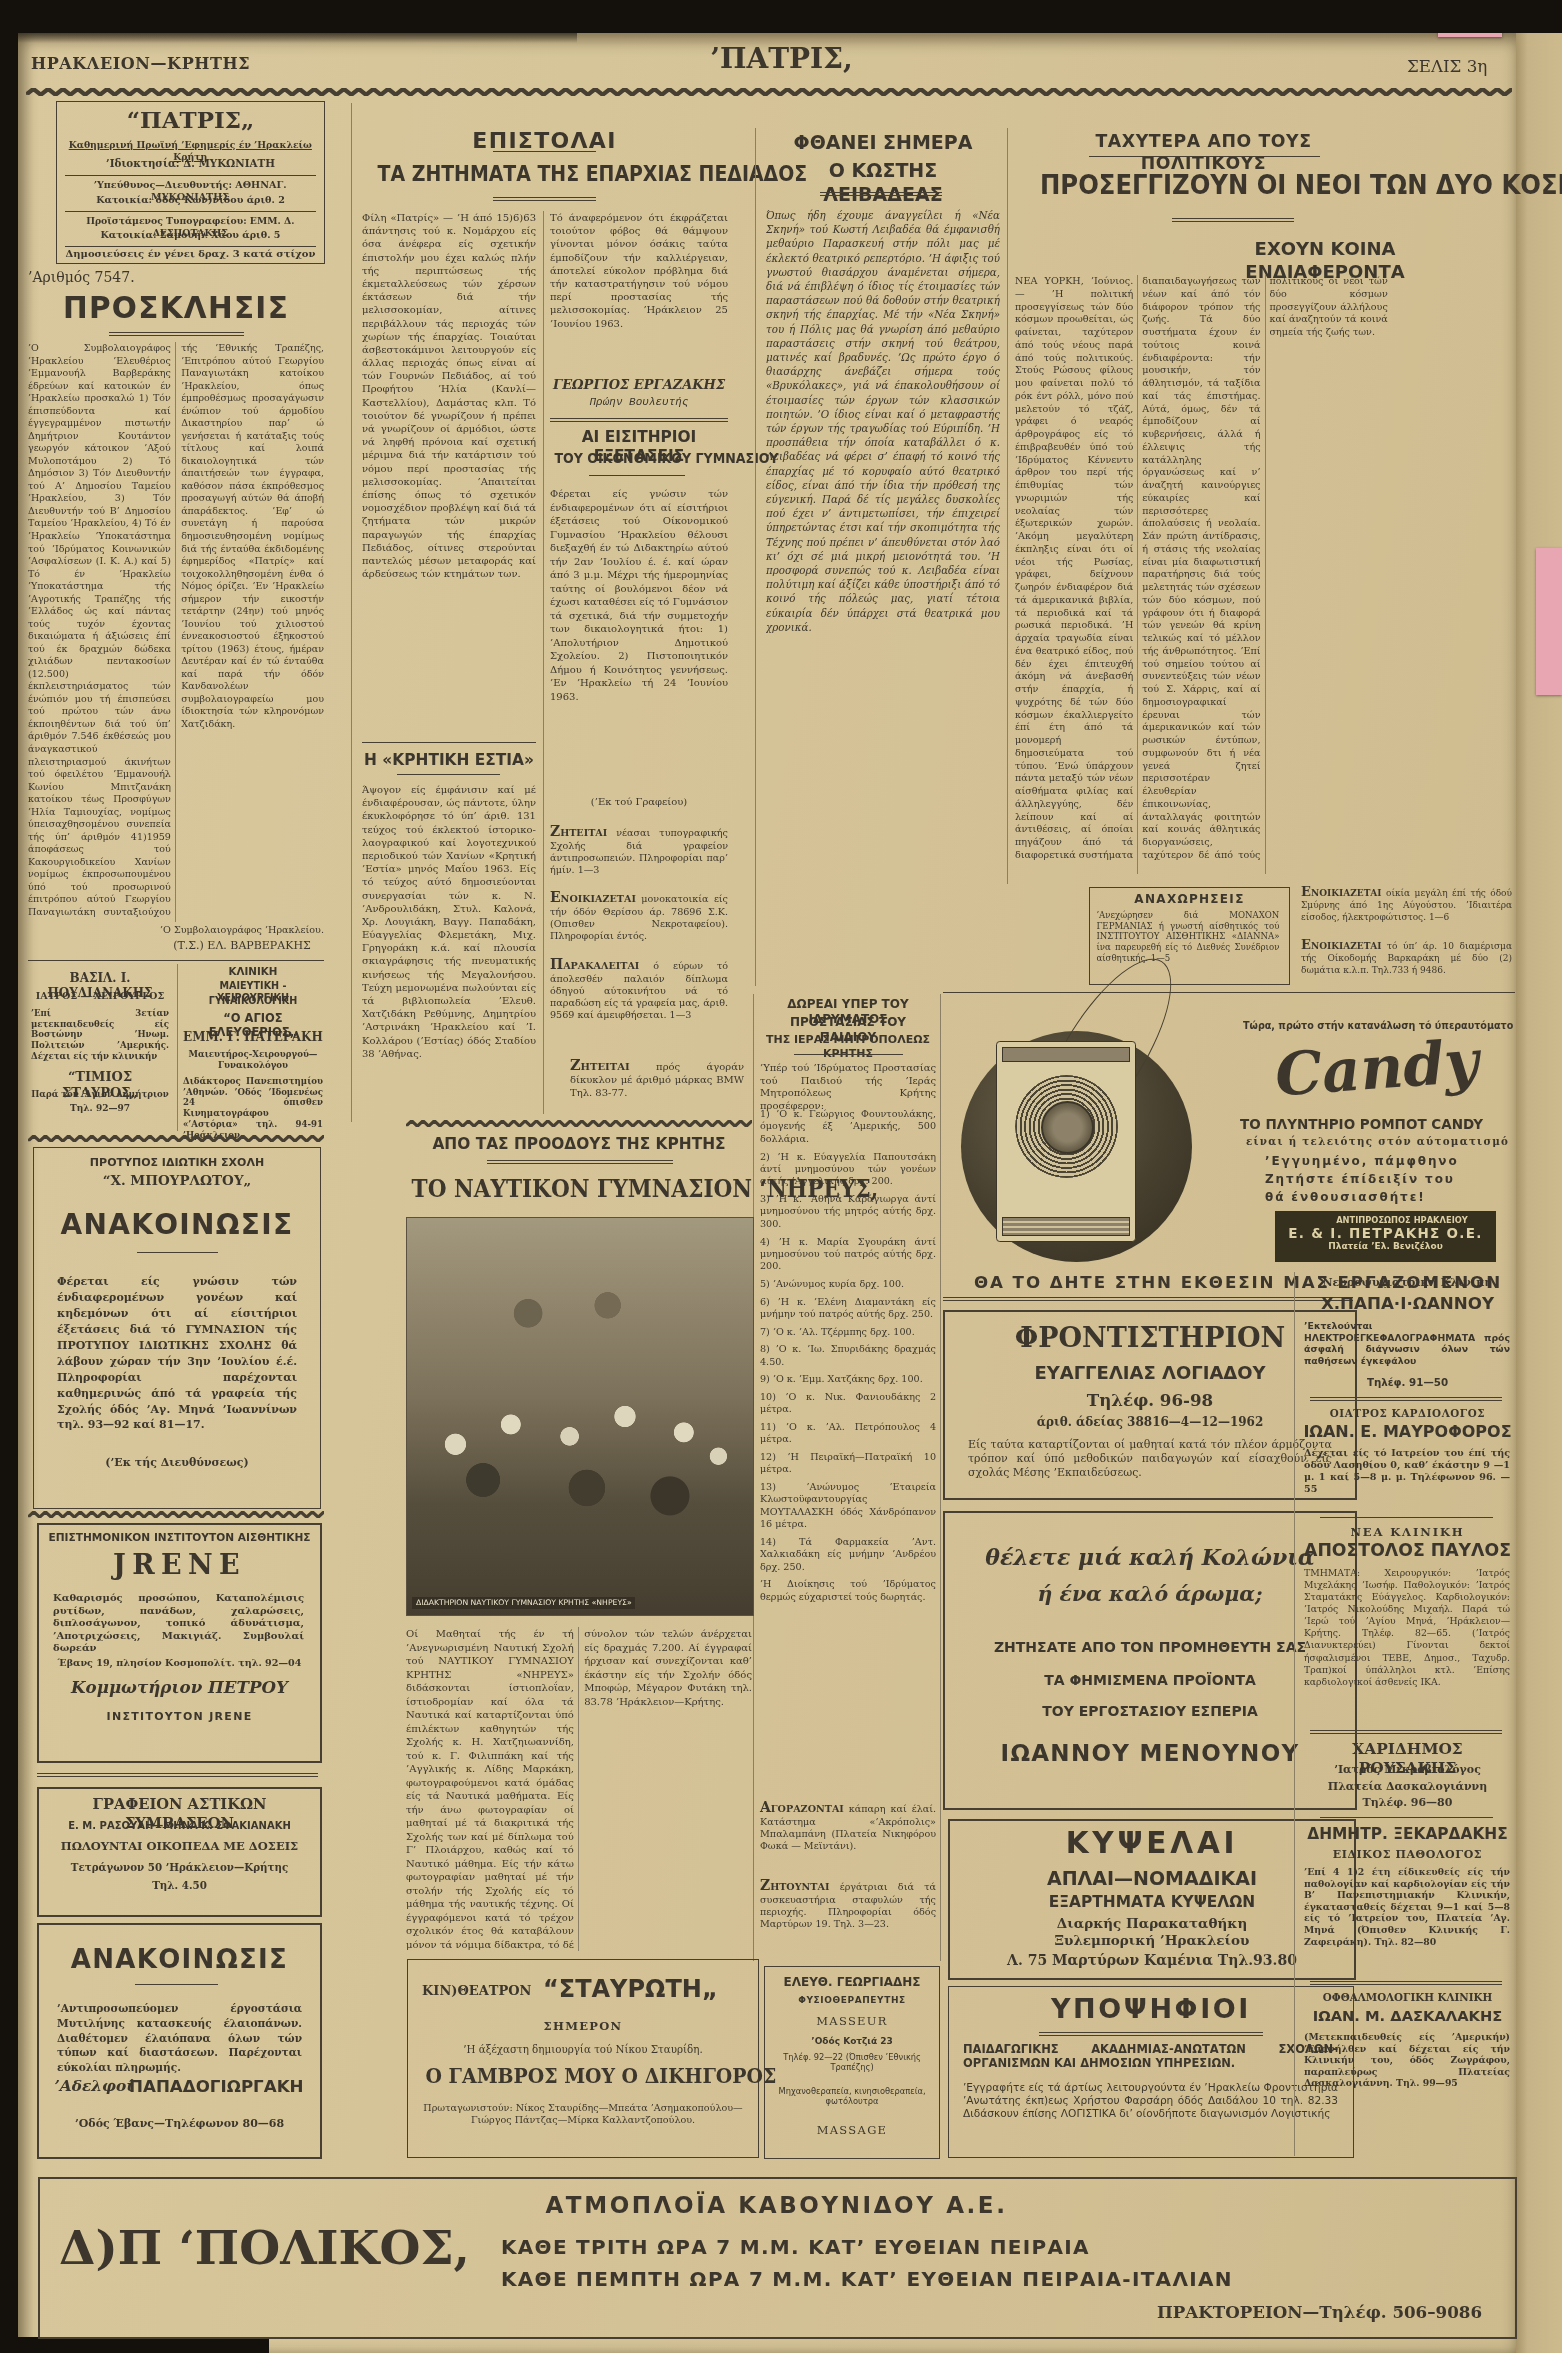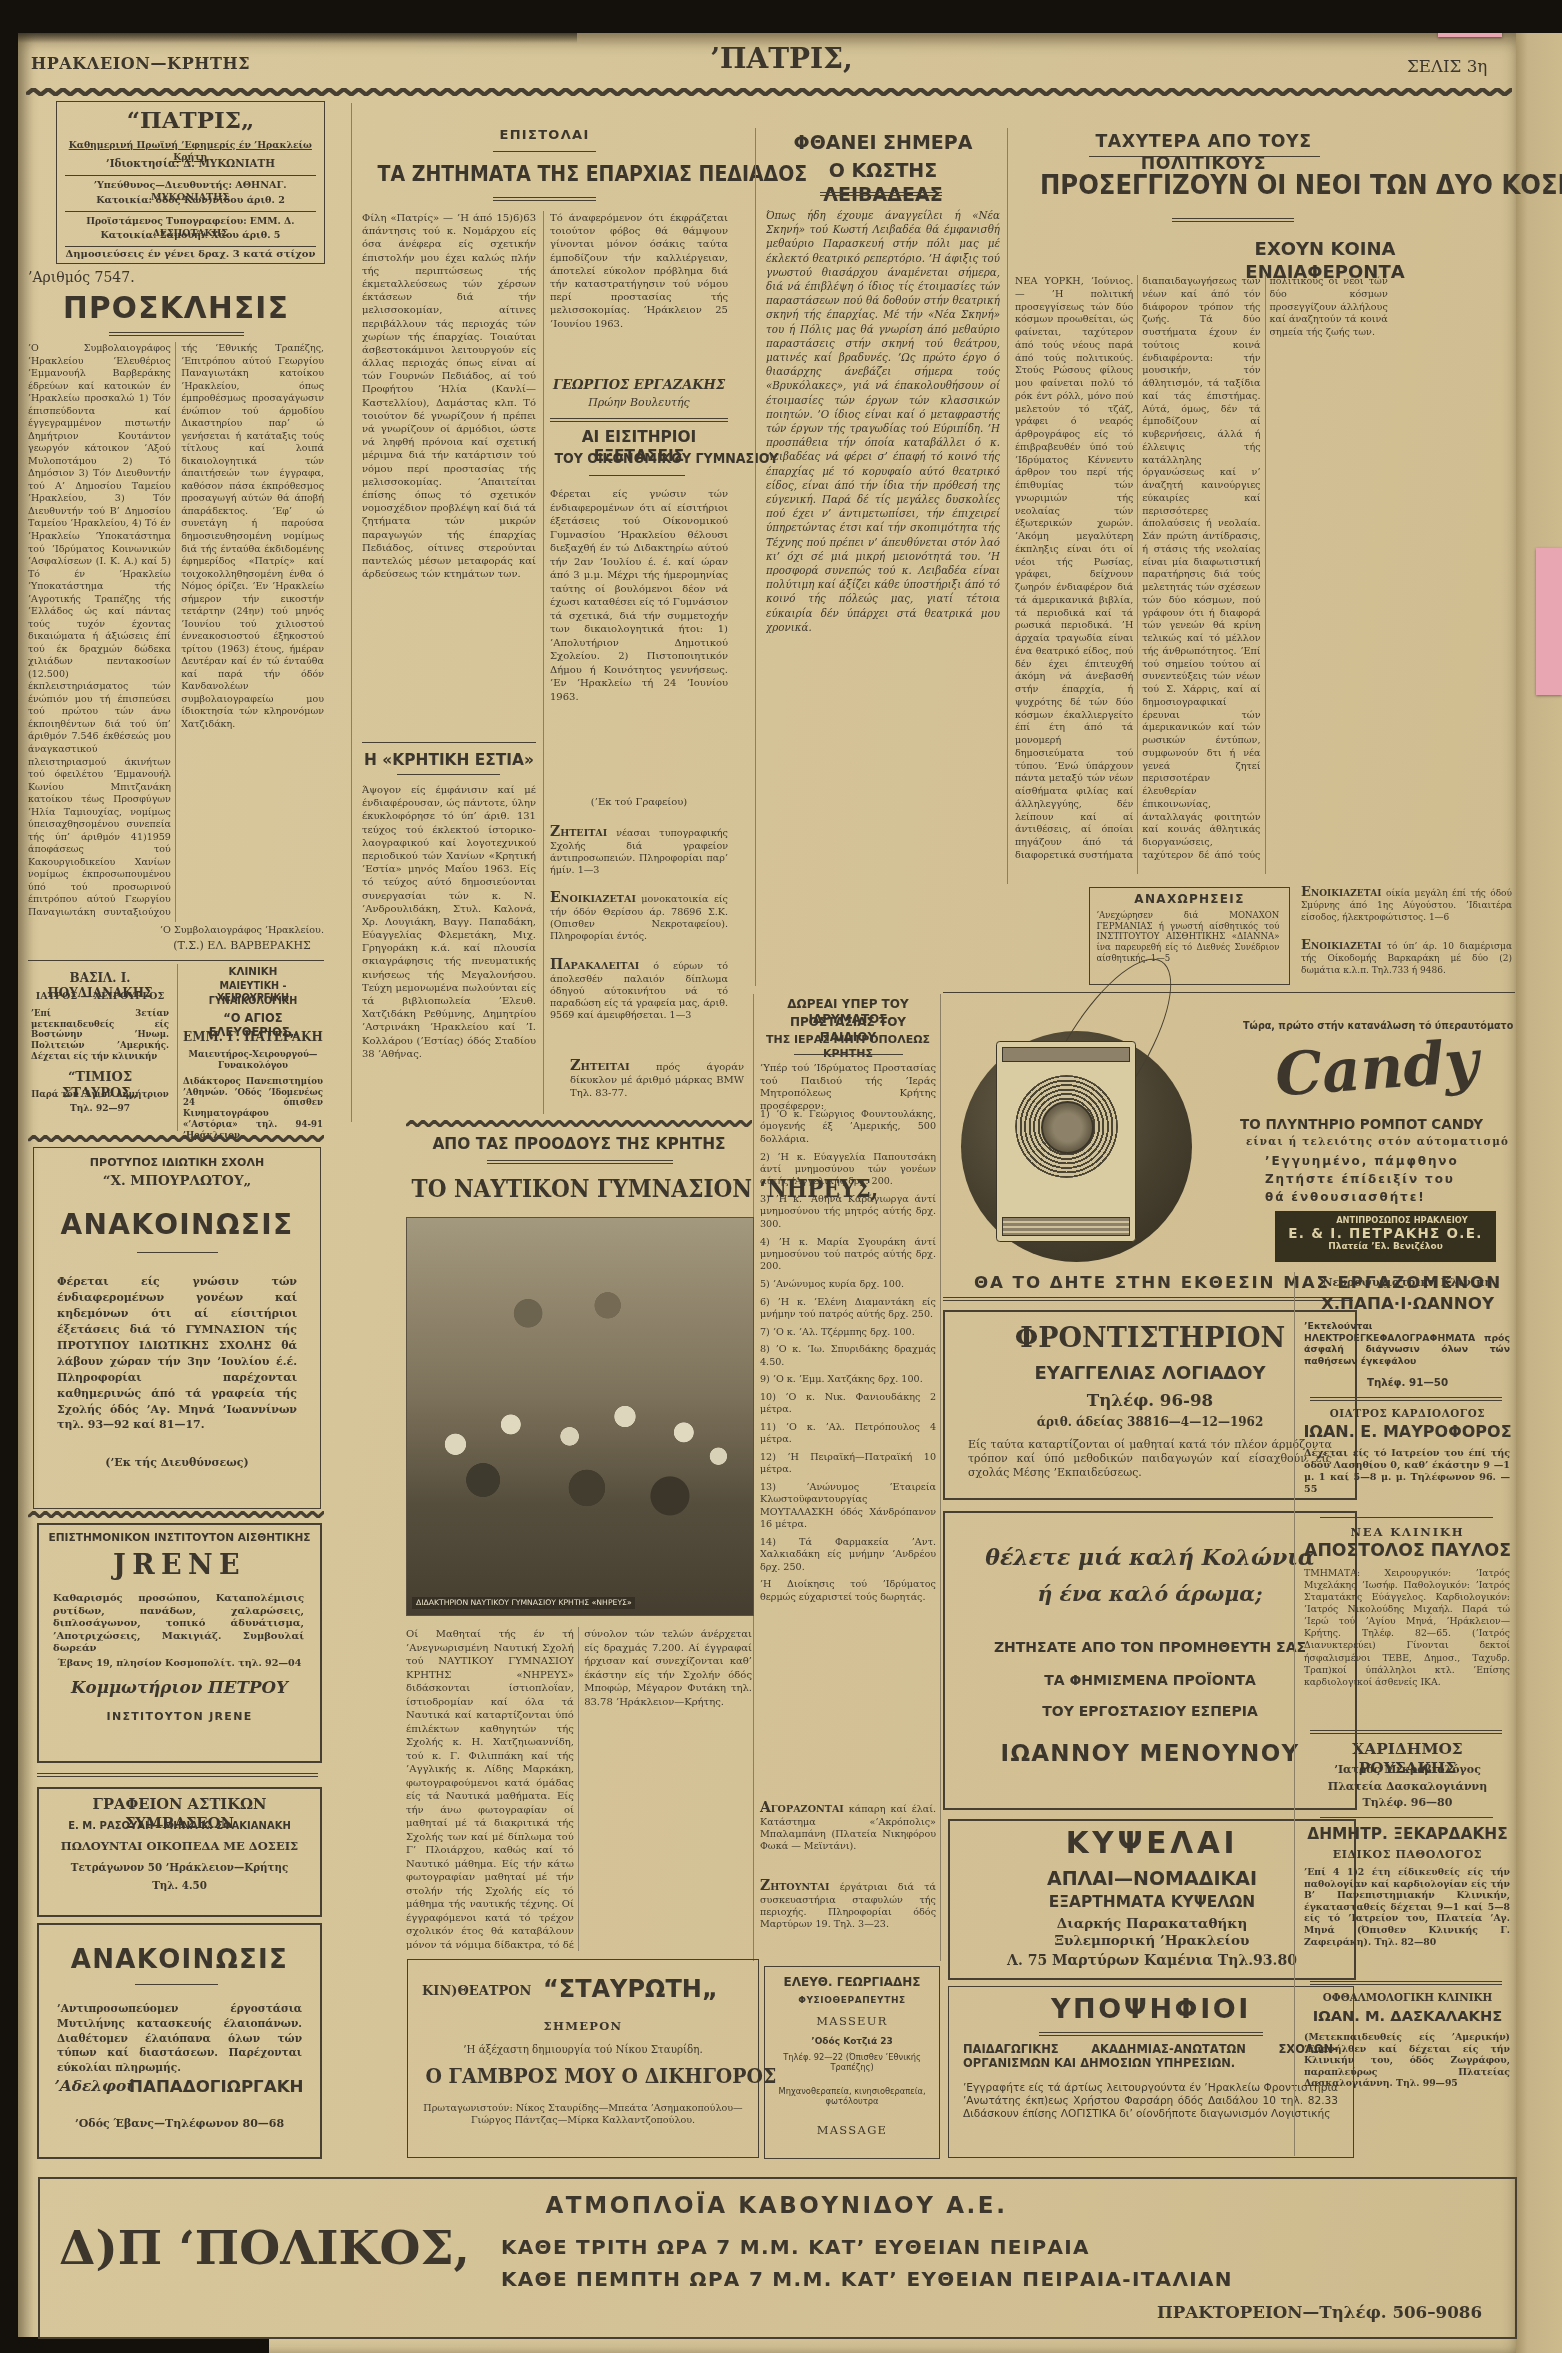--- a/index.html
+++ b/index.html
@@ -150,29 +150,29 @@
   <div class="boxd" style="left:37px;top:1923px;width:281px;height:232px;">
     <div class="t b sans c" style="left:0;top:18px;width:100%;font-size:26px;letter-spacing:1.3px;">ΑΝΑΚΟΙΝΩΣΙΣ</div>
     <div class="hr" style="left:96px;top:59px;width:83px;"></div>
     <div class="t b serif j" style="left:18px;top:76px;width:245px;font-size:10.6px;line-height:1.4;">’Αντιπροσωπεύομεν έργοστάσια Μυτιλήνης κατασκευής έλαιοπάνων. Διαθέτομεν έλαιόπανα όλων τών τύπων καί διαστάσεων. Παρέχονται εύκολίαι πληρωμής.</div>
     <div class="t b script" style="left:15.4px;top:152px;width:77px;font-size:15.4px;">’Αδελφοί</div>
     <div class="t b sans" style="left:90px;top:151px;width:186px;font-size:16.7px;">ΠΑΠΑΔΟΓΙΩΡΓΑΚΗ</div>
     <div class="t b serif c" style="left:0;top:192px;width:100%;font-size:11px;">’Οδός Έβανς—Τηλέφωνον 80—68</div>
   </div>
 
   <div class="vr" style="left:351px;top:103px;height:1019px;"></div>
-  <div class="t b sans c" style="left:410px;top:127px;width:269px;font-size:13px;letter-spacing:1.3px;">ΕΠΙΣΤΟΛΑΙ</div>
+  <div class="t b sans c" style="left:410px;top:127px;width:269px;font-size:22px;letter-spacing:1.3px;">ΕΠΙΣΤΟΛΑΙ</div>
   <div class="hr" style="left:493px;top:151px;width:103px;"></div>
   <div class="t b sans c cond" style="left:359px;top:161px;width:372px;font-size:21px;">ΤΑ ΖΗΤΗΜΑΤΑ ΤΗΣ ΕΠΑΡΧΙΑΣ ΠΕΔΙΑΔΟΣ</div>
   <div class="hrd" style="left:493px;top:197px;width:103px;"></div>
   <div class="t serif j" style="left:362px;top:211px;width:174px;height:527px;font-size:10px;line-height:1.32;overflow:hidden;">Φίλη «Πατρίς» — ’Η άπό 15)6)63 άπάντησις τού κ. Νομάρχου είς όσα άνέφερα είς σχετικήν έπιστολήν μου έχει καλώς πλήν τής περιπτώσεως τής έκμεταλλεύσεως τών χέρσων έκτάσεων διά τήν μελισσοκομίαν, αίτινες περιβάλλουν τάς περιοχάς τών χωρίων τής έπαρχίας. Τοιαύται άσβεστοκάμινοι λειτουργούν είς άλλας περιοχάς όπως είναι αί τών Γουρνών Πεδιάδος, αί τού Προφήτου ’Ηλία (Κανλί— Καστελλίου), Δαμάστας κλπ. Τό τοιούτον δέ γνωρίζουν ή πρέπει νά γνωρίζουν οί άρμόδιοι, ώστε νά ληφθή πρόνοια καί σχετική μέριμνα διά τήν κατάρτισιν τού νόμου περί προστασίας τής μελισσοκομίας. ’Απαιτείται έπίσης όπως τό σχετικόν νομοσχέδιον προβλέψη καί διά τά ζητήματα τών μικρών παραγωγών τής έπαρχίας Πεδιάδος, οίτινες στερούνται παντελώς μέσων μεταφοράς καί άρδεύσεως τών κτημάτων των.</div>
   <div class="vr" style="left:543px;top:211px;height:903px;"></div>
   <div class="t serif j" style="left:550px;top:211px;width:178px;height:161px;font-size:10px;line-height:1.32;overflow:hidden;">Τό άναφερόμενον ότι έκφράζεται τοιούτον φόβος θά θάμψουν γίνονται μόνον όσάκις ταύτα έμποδίζουν τήν καλλιέργειαν, άποτελεί εύκολον πρόβλημα διά τήν καταστρατήγησιν τού νόμου περί προστασίας τής μελισσοκομίας. ’Ηράκλειον 25 ’Ιουνίου 1963.</div>
   <div class="t b i serif c" style="left:550px;top:377px;width:178px;font-size:13px;">ΓΕΩΡΓΙΟΣ ΕΡΓΑΖΑΚΗΣ</div>
-  <div class="t i serif c" style="left:550px;top:396px;width:178px;font-size:11px;">Πρώην Βουλευτής</div>
+  <div class="t i serif c" style="left:550px;top:396px;width:178px;font-size:11px;font-family:Liberation Mono, monospace;">Πρώην Βουλευτής</div>
   <div class="hrd" style="left:550px;top:418px;width:178px;"></div>
 
   <div class="t b sans c" style="left:550px;top:428px;width:178px;font-size:15.4px;">ΑΙ ΕΙΣΙΤΗΡΙΟΙ ΕΞΕΤΑΣΕΙΣ</div>
   <div class="t b sans c cond" style="left:545px;top:450px;width:188px;font-size:14px;">ΤΟΥ ΟΙΚΟΝΟΜΙΚΟΥ ΓΥΜΝΑΣΙΟΥ</div>
   <div class="hr" style="left:589px;top:475px;width:96px;"></div>
   <div class="t serif j" style="left:550px;top:487px;width:178px;height:320px;font-size:10px;line-height:1.35;overflow:hidden;">Φέρεται είς γνώσιν τών ένδιαφερομένων ότι αί είσιτήριοι έξετάσεις τού Οίκονομικού Γυμνασίου ’Ηρακλείου θέλουσι διεξαχθή έν τώ Διδακτηρίω αύτού τήν 2αν ’Ιουλίου έ. έ. καί ώραν άπό 3 μ.μ. Μέχρι τής ήμερομηνίας ταύτης οί βουλόμενοι δέον νά έχωσι καταθέσει είς τό Γυμνάσιον τά σχετικά, διά τήν συμμετοχήν των δικαιολογητικά ήτοι: 1) ’Απολυτήριον Δημοτικού Σχολείου. 2) Πιστοποιητικόν Δήμου ή Κοινότητος γεννήσεως. ’Εν ’Ηρακλείω τή 24 ’Ιουνίου 1963.</div>
   <div class="t serif c" style="left:550px;top:796px;width:178px;font-size:10px;">(’Εκ τού Γραφείου)</div>
 
   <div class="hr" style="left:362px;top:742px;width:174px;"></div>
   <div class="t b sans c" style="left:362px;top:751px;width:174px;font-size:15.4px;">Η «ΚΡΗΤΙΚΗ ΕΣΤΙΑ»</div>

